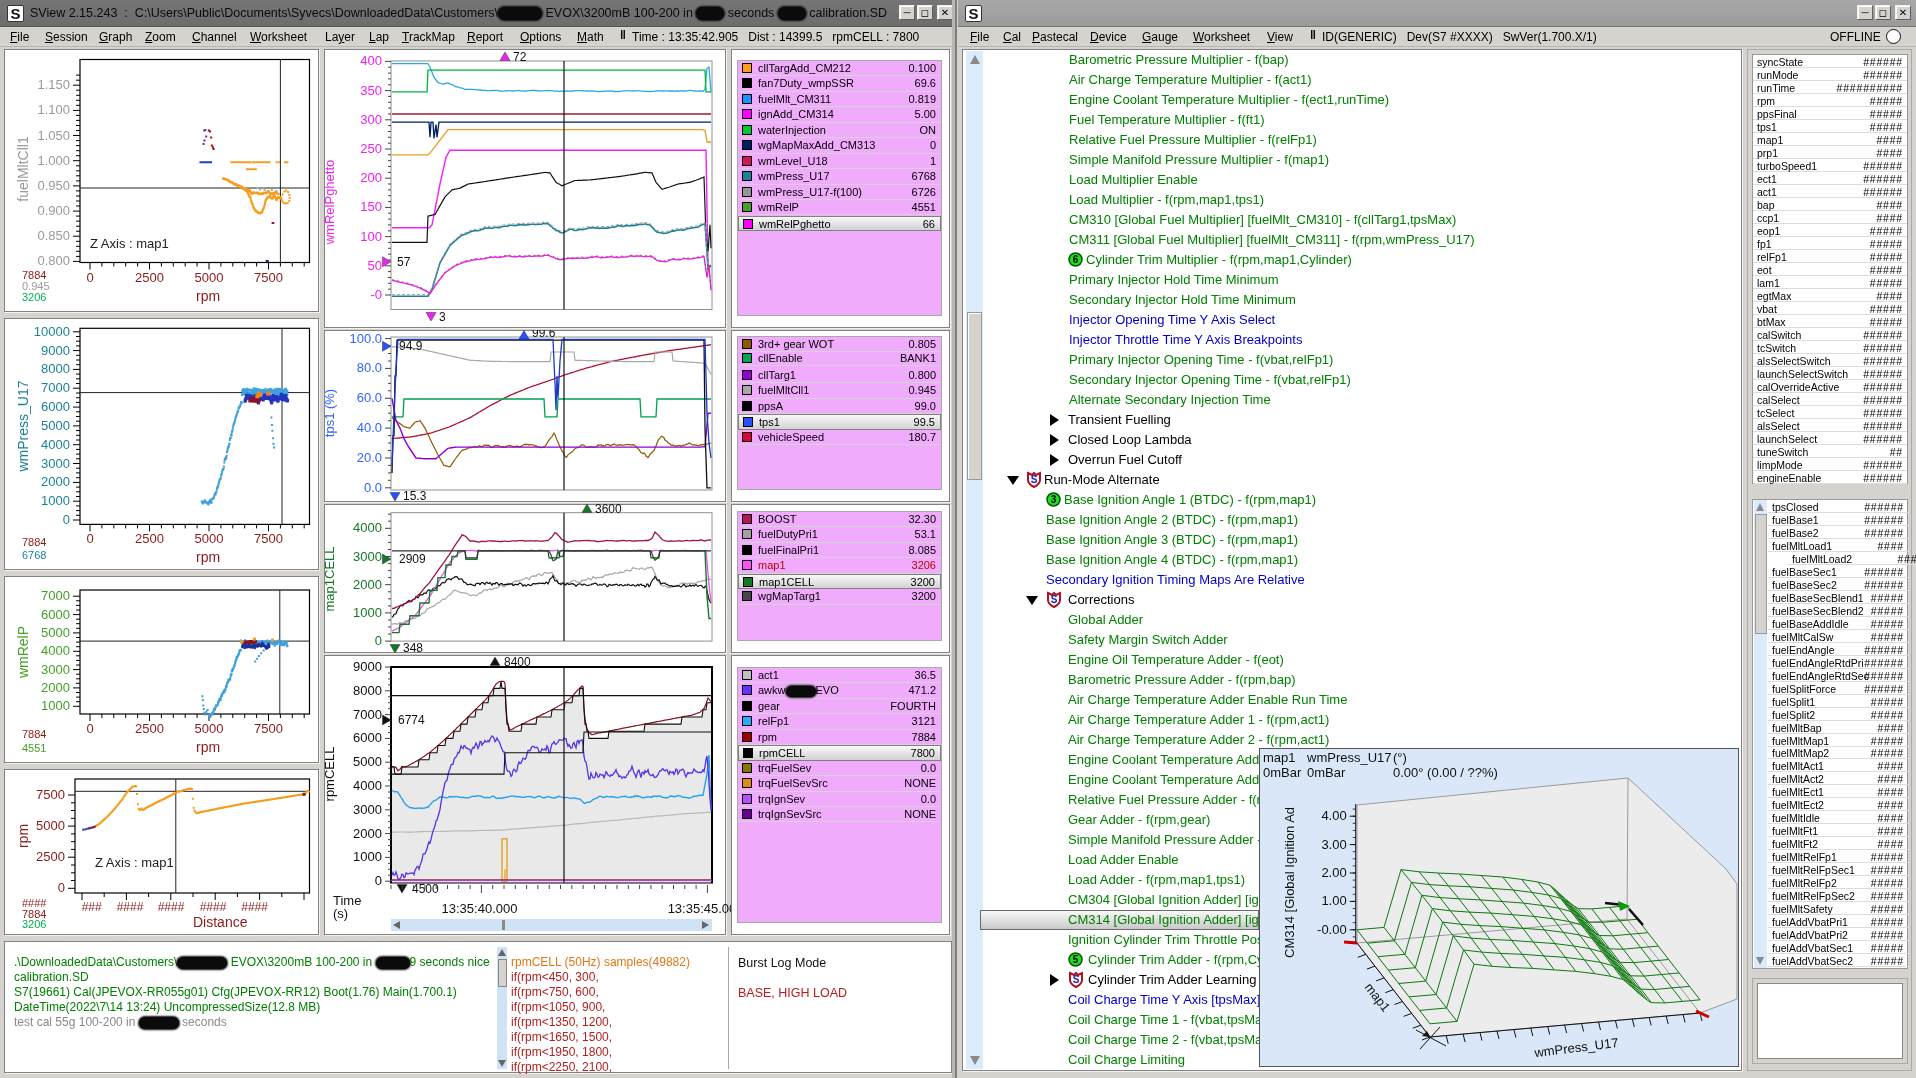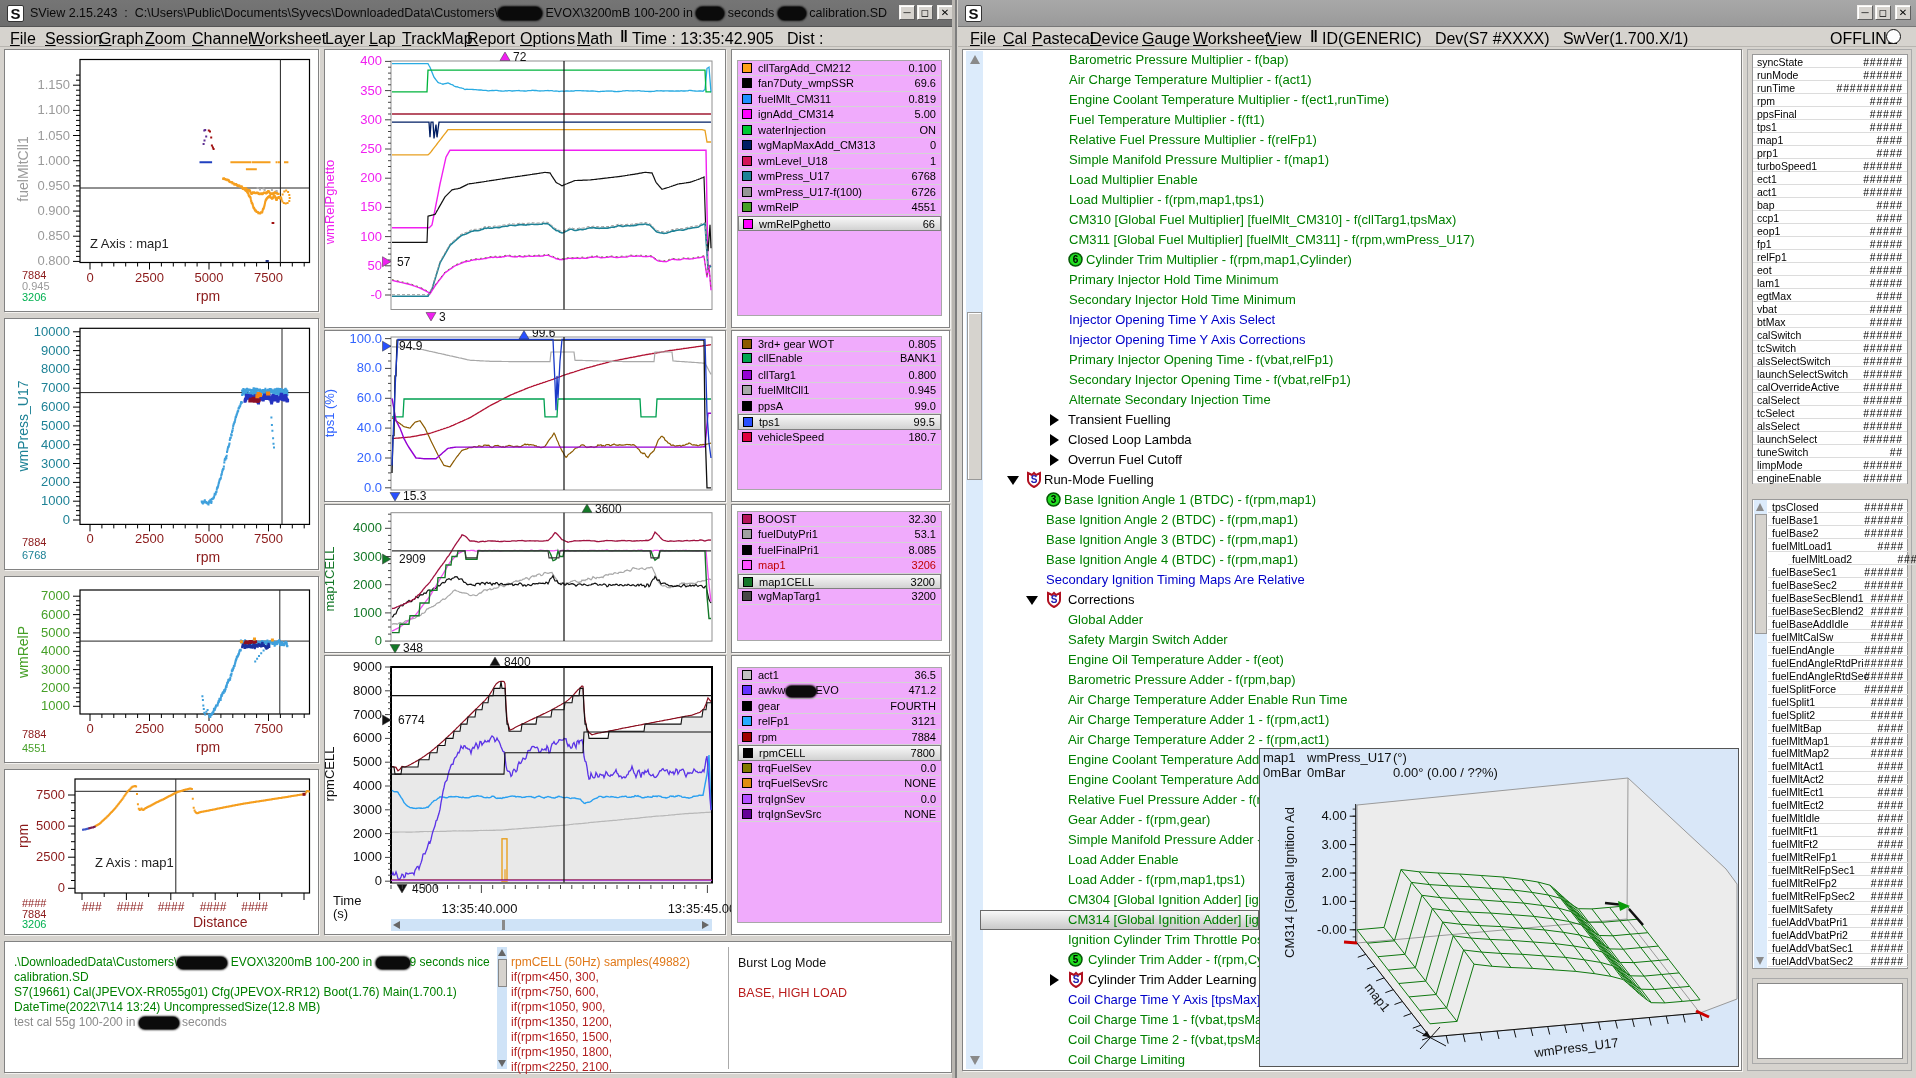--- a/index.html
+++ b/index.html
@@ -1,19 +1,19 @@
 <!DOCTYPE html>
 <html><head><meta charset="utf-8">
 <style>
 * { margin:0; padding:0; box-sizing:border-box; }
 html,body { width:1916px; height:1078px; overflow:hidden; }
 body { font-family:"Liberation Sans", sans-serif; background:#d6d3ce; position:relative; }
 .abs { position:absolute; }
 .panel { position:absolute; background:#fff; border:1px solid #828282; box-shadow: inset 1px 1px 0 #fff, 1px 1px 0 #f4f2ef; }
-.menu { position:absolute; font-size:16px; color:#000; }
+.menu { position:absolute; font-size:12px; color:#000; }
 .menu span.mi { position:absolute; top:3px; }
 u { text-decoration:underline; }
 .redact { display:inline-block; background:#0b0b0b; border-radius:8px; vertical-align:middle; box-shadow:0 0 2px 1px #0b0b0b; }
 .leg-box { position:absolute; background:#f0abfc; border:1px solid #a8a8a8; }
 .leg-row { position:absolute; left:0; width:100%; border-bottom:1px solid #d4d4d4; font-size:11px; color:#000; }
 .leg-row .sw { position:absolute; left:4px; top:2px; width:10px; height:10px; border:1px solid #000; }
 .leg-row .nm { position:absolute; left:20px; top:1px; white-space:nowrap; }
 .leg-row .vl { position:absolute; right:5px; top:1px; }
 .leg-sel { background:linear-gradient(#f8f8f8,#d2d2d2); border:1px solid #808080; }
 .tree-row { position:absolute; font-size:13px; white-space:nowrap; }
@@ -838,31 +838,31 @@
 <div class="tree-row" style="left:1069px;top:211.5px;color:#008000;">CM310 [Global Fuel Multiplier] [fuelMlt_CM310] - f(cllTarg1,tpsMax)</div>
 <div class="tree-row" style="left:1069px;top:231.5px;color:#008000;">CM311 [Global Fuel Multiplier] [fuelMlt_CM311] - f(rpm,wmPress_U17)</div>
 <div class="tree-row" style="left:1086px;top:251.5px;color:#008000;">Cylinder Trim Multiplier - f(rpm,map1,Cylinder)</div>
 <svg class="abs" style="left:1068px;top:252.0px;" width="15" height="15">
     <circle cx="7.5" cy="7.5" r="6.5" fill="#22dd22" stroke="#035803" stroke-width="1.5"></circle>
     <text x="7.5" y="11" font-size="10" font-weight="bold" fill="#000" text-anchor="middle" font-family="Liberation Sans">6</text>
   </svg>
 <div class="tree-row" style="left:1069px;top:271.5px;color:#008000;">Primary Injector Hold Time Minimum</div>
 <div class="tree-row" style="left:1069px;top:291.5px;color:#008000;">Secondary Injector Hold Time Minimum</div>
 <div class="tree-row" style="left:1069px;top:311.5px;color:#0000c8;">Injector Opening Time Y Axis Select</div>
-<div class="tree-row" style="left:1069px;top:331.5px;color:#0000c8;">Injector Opening Time Y Axis Corrections</div>
+<div class="tree-row" style="left:1069px;top:331.5px;color:#0000c8;">Injector Throttle Time Y Axis Breakpoints</div>
 <div class="tree-row" style="left:1069px;top:351.5px;color:#008000;">Primary Injector Opening Time - f(vbat,relFp1)</div>
 <div class="tree-row" style="left:1069px;top:371.5px;color:#008000;">Secondary Injector Opening Time - f(vbat,relFp1)</div>
 <div class="tree-row" style="left:1069px;top:391.5px;color:#008000;">Alternate Secondary Injection Time</div>
 <div class="tree-row" style="left:1068px;top:411.5px;color:#000;">Transient Fuelling</div>
 <div class="abs" style="left:1050px;top:413.5px;width:0;height:0;border-top:6px solid transparent;border-bottom:6px solid transparent;border-left:9px solid #000;"></div>
 <div class="tree-row" style="left:1068px;top:431.5px;color:#000;">Closed Loop Lambda</div>
 <div class="abs" style="left:1050px;top:433.5px;width:0;height:0;border-top:6px solid transparent;border-bottom:6px solid transparent;border-left:9px solid #000;"></div>
 <div class="tree-row" style="left:1068px;top:451.5px;color:#000;">Overrun Fuel Cutoff</div>
 <div class="abs" style="left:1050px;top:453.5px;width:0;height:0;border-top:6px solid transparent;border-bottom:6px solid transparent;border-left:9px solid #000;"></div>
-<div class="tree-row" style="left:1044px;top:471.5px;color:#000;">Run-Mode Fuelling</div>
+<div class="tree-row" style="left:1044px;top:471.5px;color:#000;">Run-Mode Alternate</div>
 <div class="abs" style="left:1007px;top:475.5px;width:0;height:0;border-left:6px solid transparent;border-right:6px solid transparent;border-top:9px solid #000;"></div>
 <svg class="abs" style="left:1026px;top:470.5px;" width="16" height="17">
     <path d="M2 2 L6 4 L8 2 L10 4 L14 2 L14 9 Q14 13 8 16 Q2 13 2 9 Z" fill="#fff" stroke="#b01020" stroke-width="2"></path>
     <text x="8" y="12" font-size="10" font-weight="bold" fill="#2020b0" text-anchor="middle" font-family="Liberation Sans">S</text>
   </svg>
 <div class="tree-row" style="left:1064px;top:491.5px;color:#008000;">Base Ignition Angle 1 (BTDC) - f(rpm,map1)</div>
 <svg class="abs" style="left:1046px;top:492.0px;" width="15" height="15">
     <circle cx="7.5" cy="7.5" r="6.5" fill="#22dd22" stroke="#035803" stroke-width="1.5"></circle>
     <text x="7.5" y="11" font-size="10" font-weight="bold" fill="#000" text-anchor="middle" font-family="Liberation Sans">3</text>
   </svg>

